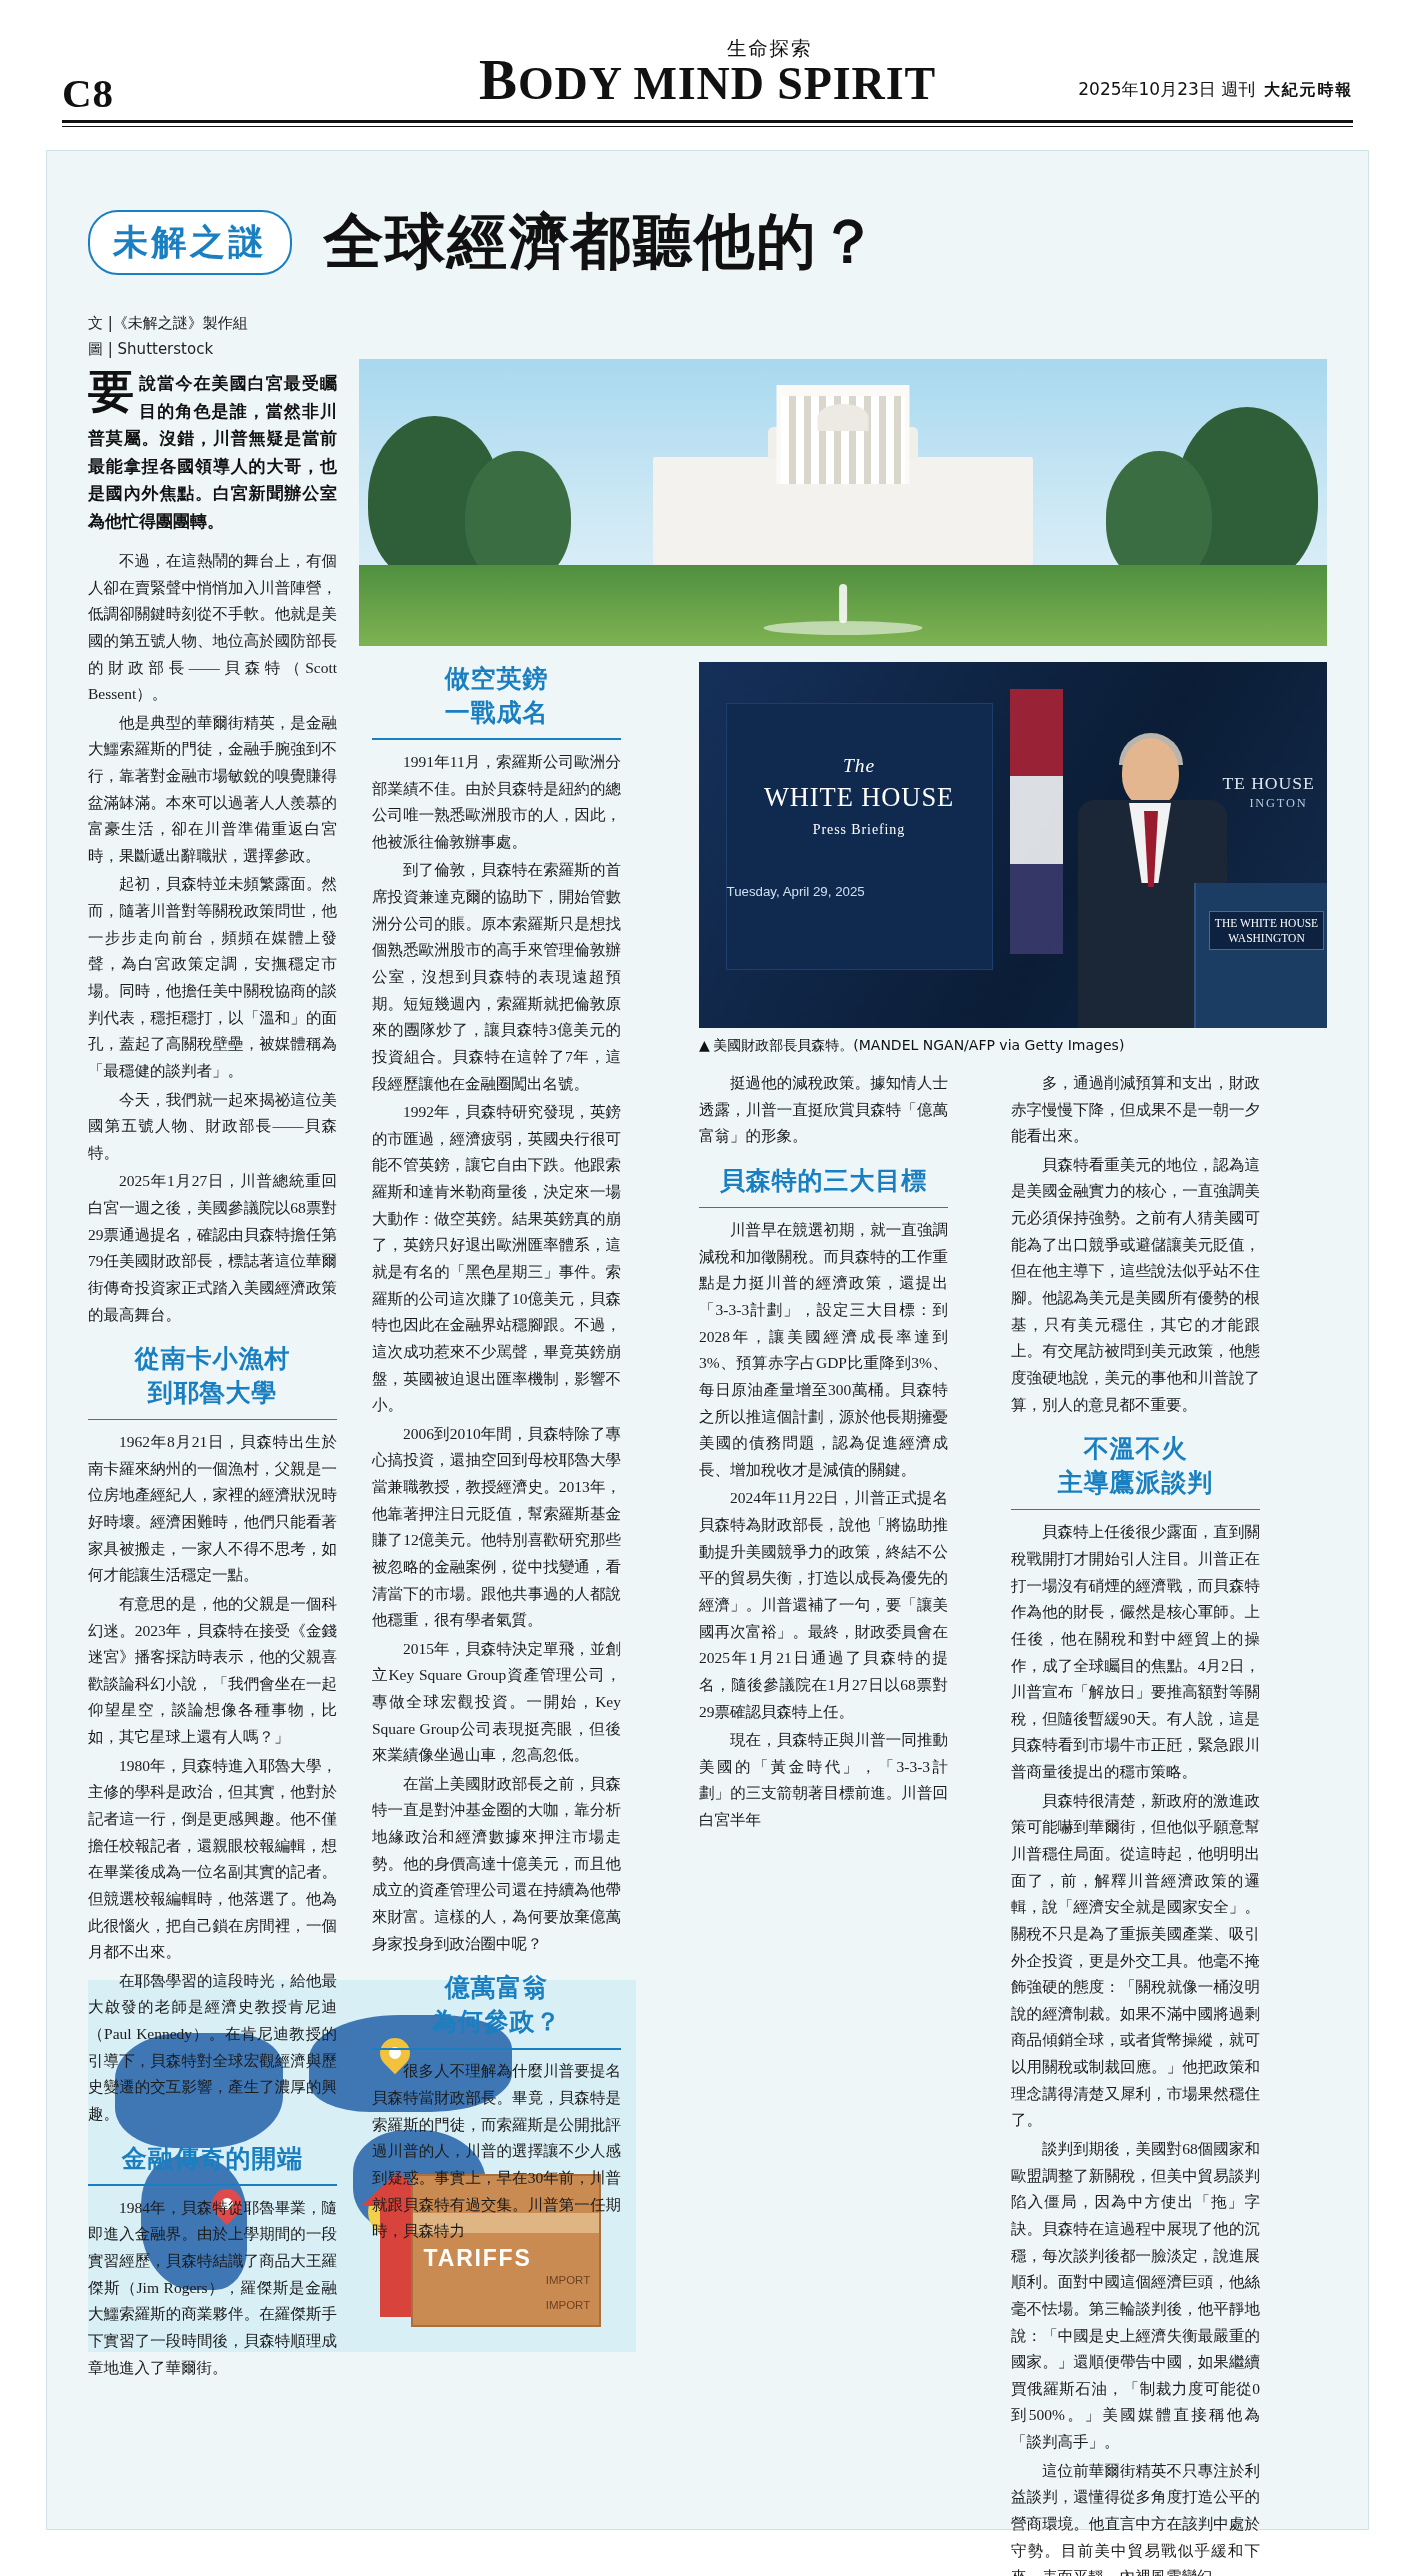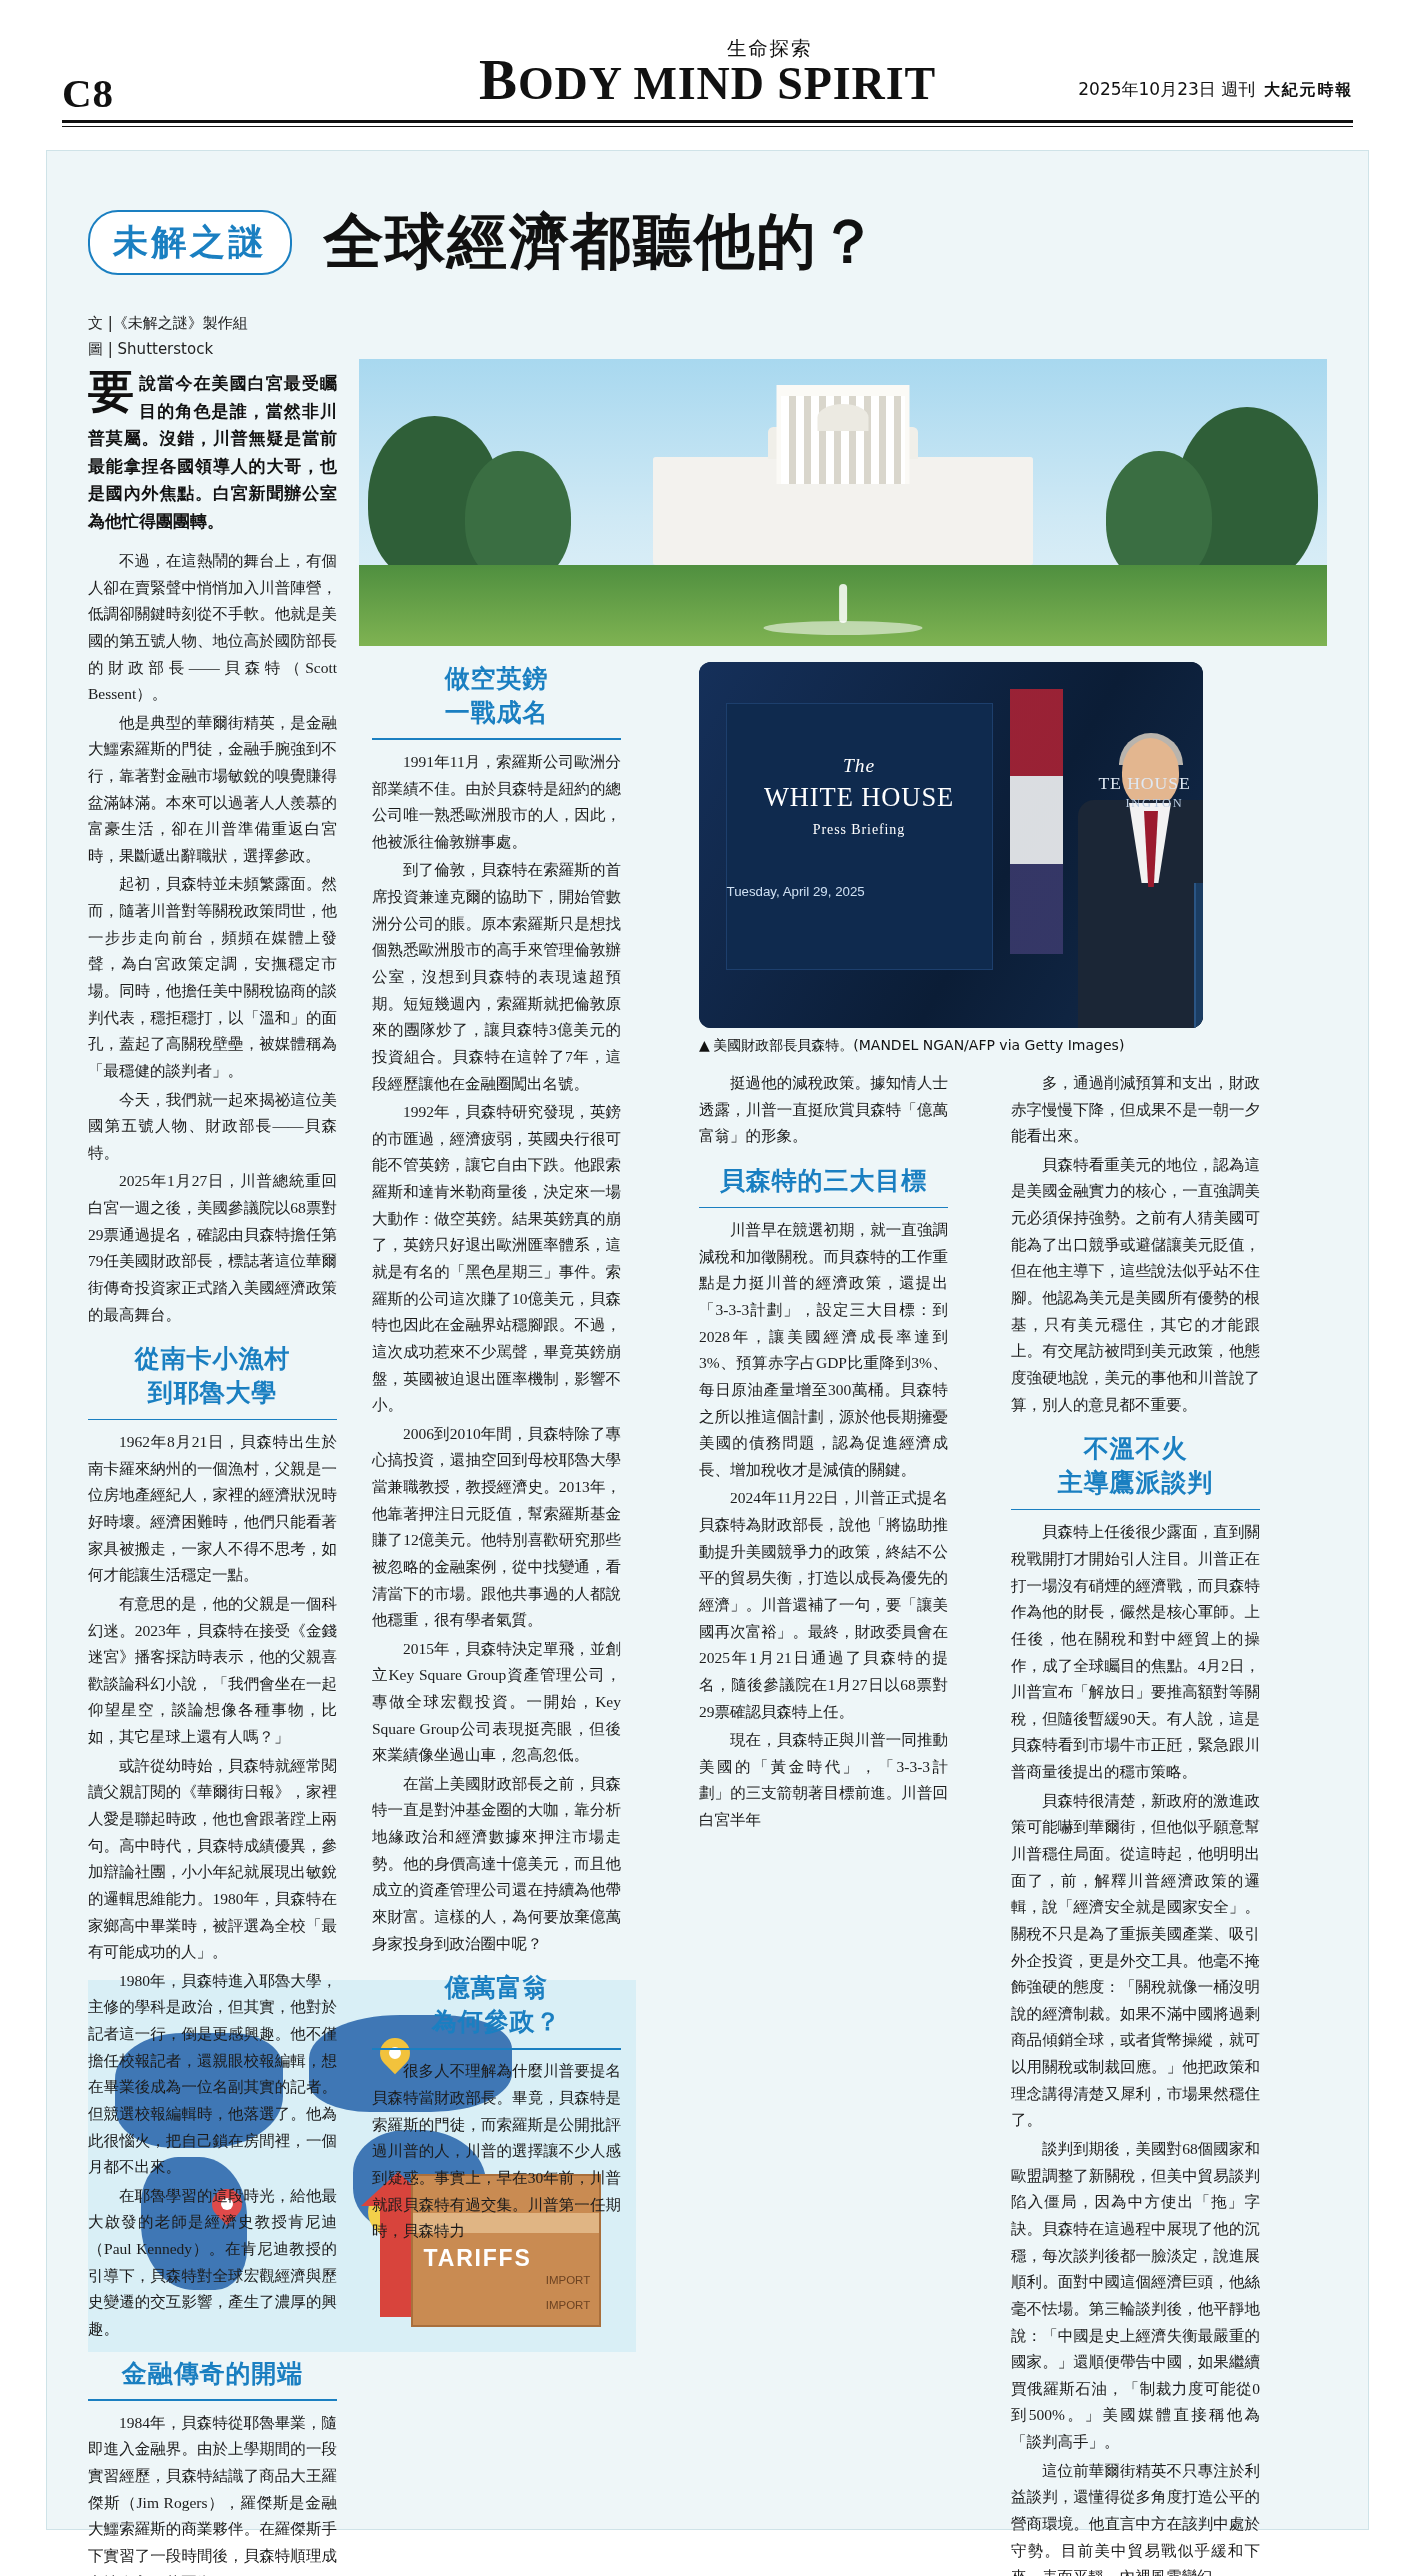--- a/index.html
+++ b/index.html
@@ -49,21 +49,21 @@
   .whbuild:before{content:"";position:absolute;left:50%;transform:translateX(-50%);top:-30px;width:150px;height:32px;background:#f0efe9;border-radius:5.3px 5.3px 0 0;}
   .whbuild:after{content:"";position:absolute;left:50%;transform:translateX(-50%);top:-53px;width:51px;height:26.5px;background:#eceae2;border-radius:50% 50% 0 0;}
   .portico{position:absolute;left:50%;transform:translateX(-50%);bottom:81px;width:133px;height:99px;background:#fbfaf6;}
   .cols{position:absolute;left:50%;transform:translateX(-50%);bottom:81px;width:124px;height:88px;
     background:repeating-linear-gradient(90deg,#ffffff 0 8px,#d9d6cc 8px 15px);}
   .fountain{position:absolute;left:50%;transform:translateX(-50%);bottom:10.6px;width:159px;height:50px;}
   .fountain .jet{position:absolute;left:50%;transform:translateX(-50%);bottom:12.4px;width:8.8px;height:39px;background:rgba(255,255,255,.85);border-radius:5.3px;}
   .fountain .pool{position:absolute;left:0;bottom:0;width:159px;height:14px;background:rgba(255,255,255,.55);border-radius:50%;}
 
   
-  .bs-photo{position:absolute;left:699px;top:662px;width:504px;height:366px;overflow:hidden;background:#0e2440;border-radius:12px;}
+  .bs-photo{position:absolute;left:699px;top:662px;width:628px;height:366px;overflow:hidden;background:#0e2440;}
   .bs-bg{position:absolute;inset:0;background:linear-gradient(120deg,#15305a,#0b1d36 60%,#132b4c);}
   .bs-panel{position:absolute;left:26.5px;top:41px;width:265px;height:265px;background:#0f2a4e;border:1.8px solid #1d3f6d;}
   .bs-panel .t1{color:#fff;font-family:"Liberation Serif",serif;font-size:26.5px;text-align:center;margin-top:51px;letter-spacing:0.9px;}
   .bs-panel .t1 i{font-style:italic;font-size:19.5px;display:block;margin-bottom:5.3px;}
   .bs-panel .t2{color:#cfe0f2;font-size:13.3px;text-align:left;margin-top:46px;font-family:"Liberation Sans",sans-serif;}
   .bs-flag{position:absolute;left:311px;top:26.5px;width:53px;height:265px;background:linear-gradient(#b22234 0 33%,#ffffff 33% 66%,#3c3b6e 66% 100%);opacity:.85;}
   .bs-person{position:absolute;left:372px;top:76px;width:159px;height:292px;}
   .bs-head{position:absolute;left:51px;top:0;width:57px;height:69px;border-radius:50% 50% 45% 45%;background:#e3b68f;}
   .bs-hair{position:absolute;left:48px;top:-5.3px;width:64px;height:32px;border-radius:32px 32px 0 0;background:#b9b4ad;}
   .bs-body{position:absolute;left:7px;top:62px;width:149px;height:230px;background:#1b2636;border-radius:16px 16px 0 0;}
@@ -199,21 +199,20 @@
     <p>不過，在這熱鬧的舞台上，有個人卻在賣緊聲中悄悄加入川普陣營，低調卻關鍵時刻從不手軟。他就是美國的第五號人物、地位高於國防部長的財政部長——貝森特（Scott Bessent）。</p>
     <p>他是典型的華爾街精英，是金融大鱷索羅斯的門徒，金融手腕強到不行，靠著對金融市場敏銳的嗅覺賺得盆滿缽滿。本來可以過著人人羨慕的富豪生活，卻在川普準備重返白宮時，果斷遞出辭職狀，選擇參政。</p>
     <p>起初，貝森特並未頻繁露面。然而，隨著川普對等關稅政策問世，他一步步走向前台，頻頻在媒體上發聲，為白宮政策定調，安撫穩定市場。同時，他擔任美中關稅協商的談判代表，穩拒穩打，以「溫和」的面孔，蓋起了高關稅壁壘，被媒體稱為「最穩健的談判者」。</p>
     <p>今天，我們就一起來揭祕這位美國第五號人物、財政部長——貝森特。</p>
     <p>2025年1月27日，川普總統重回白宮一週之後，美國參議院以68票對29票通過提名，確認由貝森特擔任第79任美國財政部長，標誌著這位華爾街傳奇投資家正式踏入美國經濟政策的最高舞台。</p>
     <h3 class="sub" style="white-space:pre-line">從南卡小漁村
 到耶魯大學</h3>
     <div class="subrule"></div>
     <p>1962年8月21日，貝森特出生於南卡羅來納州的一個漁村，父親是一位房地產經紀人，家裡的經濟狀況時好時壞。經濟困難時，他們只能看著家具被搬走，一家人不得不思考，如何才能讓生活穩定一點。</p>
     <p>有意思的是，他的父親是一個科幻迷。2023年，貝森特在接受《金錢迷宮》播客採訪時表示，他的父親喜歡談論科幻小說，「我們會坐在一起仰望星空，談論想像各種事物，比如，其它星球上還有人嗎？」</p>
-    <p>或許從幼時始，貝森特就經常閱讀父親訂閱的《華爾街日報》，家裡人愛是聯起時政，他也會跟著蹚上兩句。高中時代，貝森特成績優異，參加辯論社團，小小年紀就展現出敏銳的邏輯思維能力。1980年，貝森特在家鄉高中畢業時，被評選為全校「最有可能成功的人」。</p>
     <p>1980年，貝森特進入耶魯大學，主修的學科是政治，但其實，他對於記者這一行，倒是更感興趣。他不僅擔任校報記者，還親眼校報編輯，想在畢業後成為一位名副其實的記者。但競選校報編輯時，他落選了。他為此很惱火，把自己鎖在房間裡，一個月都不出來。</p>
     <p>在耶魯學習的這段時光，給他最大啟發的老師是經濟史教授肯尼迪（Paul Kennedy）。在肯尼迪教授的引導下，貝森特對全球宏觀經濟與歷史變遷的交互影響，產生了濃厚的興趣。</p>
     <h3 class="sub">金融傳奇的開端</h3>
     <div class="subrule"></div>
     <p>1984年，貝森特從耶魯畢業，隨即進入金融界。由於上學期間的一段實習經歷，貝森特結識了商品大王羅傑斯（Jim Rogers），羅傑斯是金融大鱷索羅斯的商業夥伴。在羅傑斯手下實習了一段時間後，貝森特順理成章地進入了華爾街。</p>
 
   </div>
 
   <div class="col" style="left:372px;top:662px;height:1858px;">
     <h3 class="sub" style="margin-top:0;white-space:pre-line">做空英鎊

